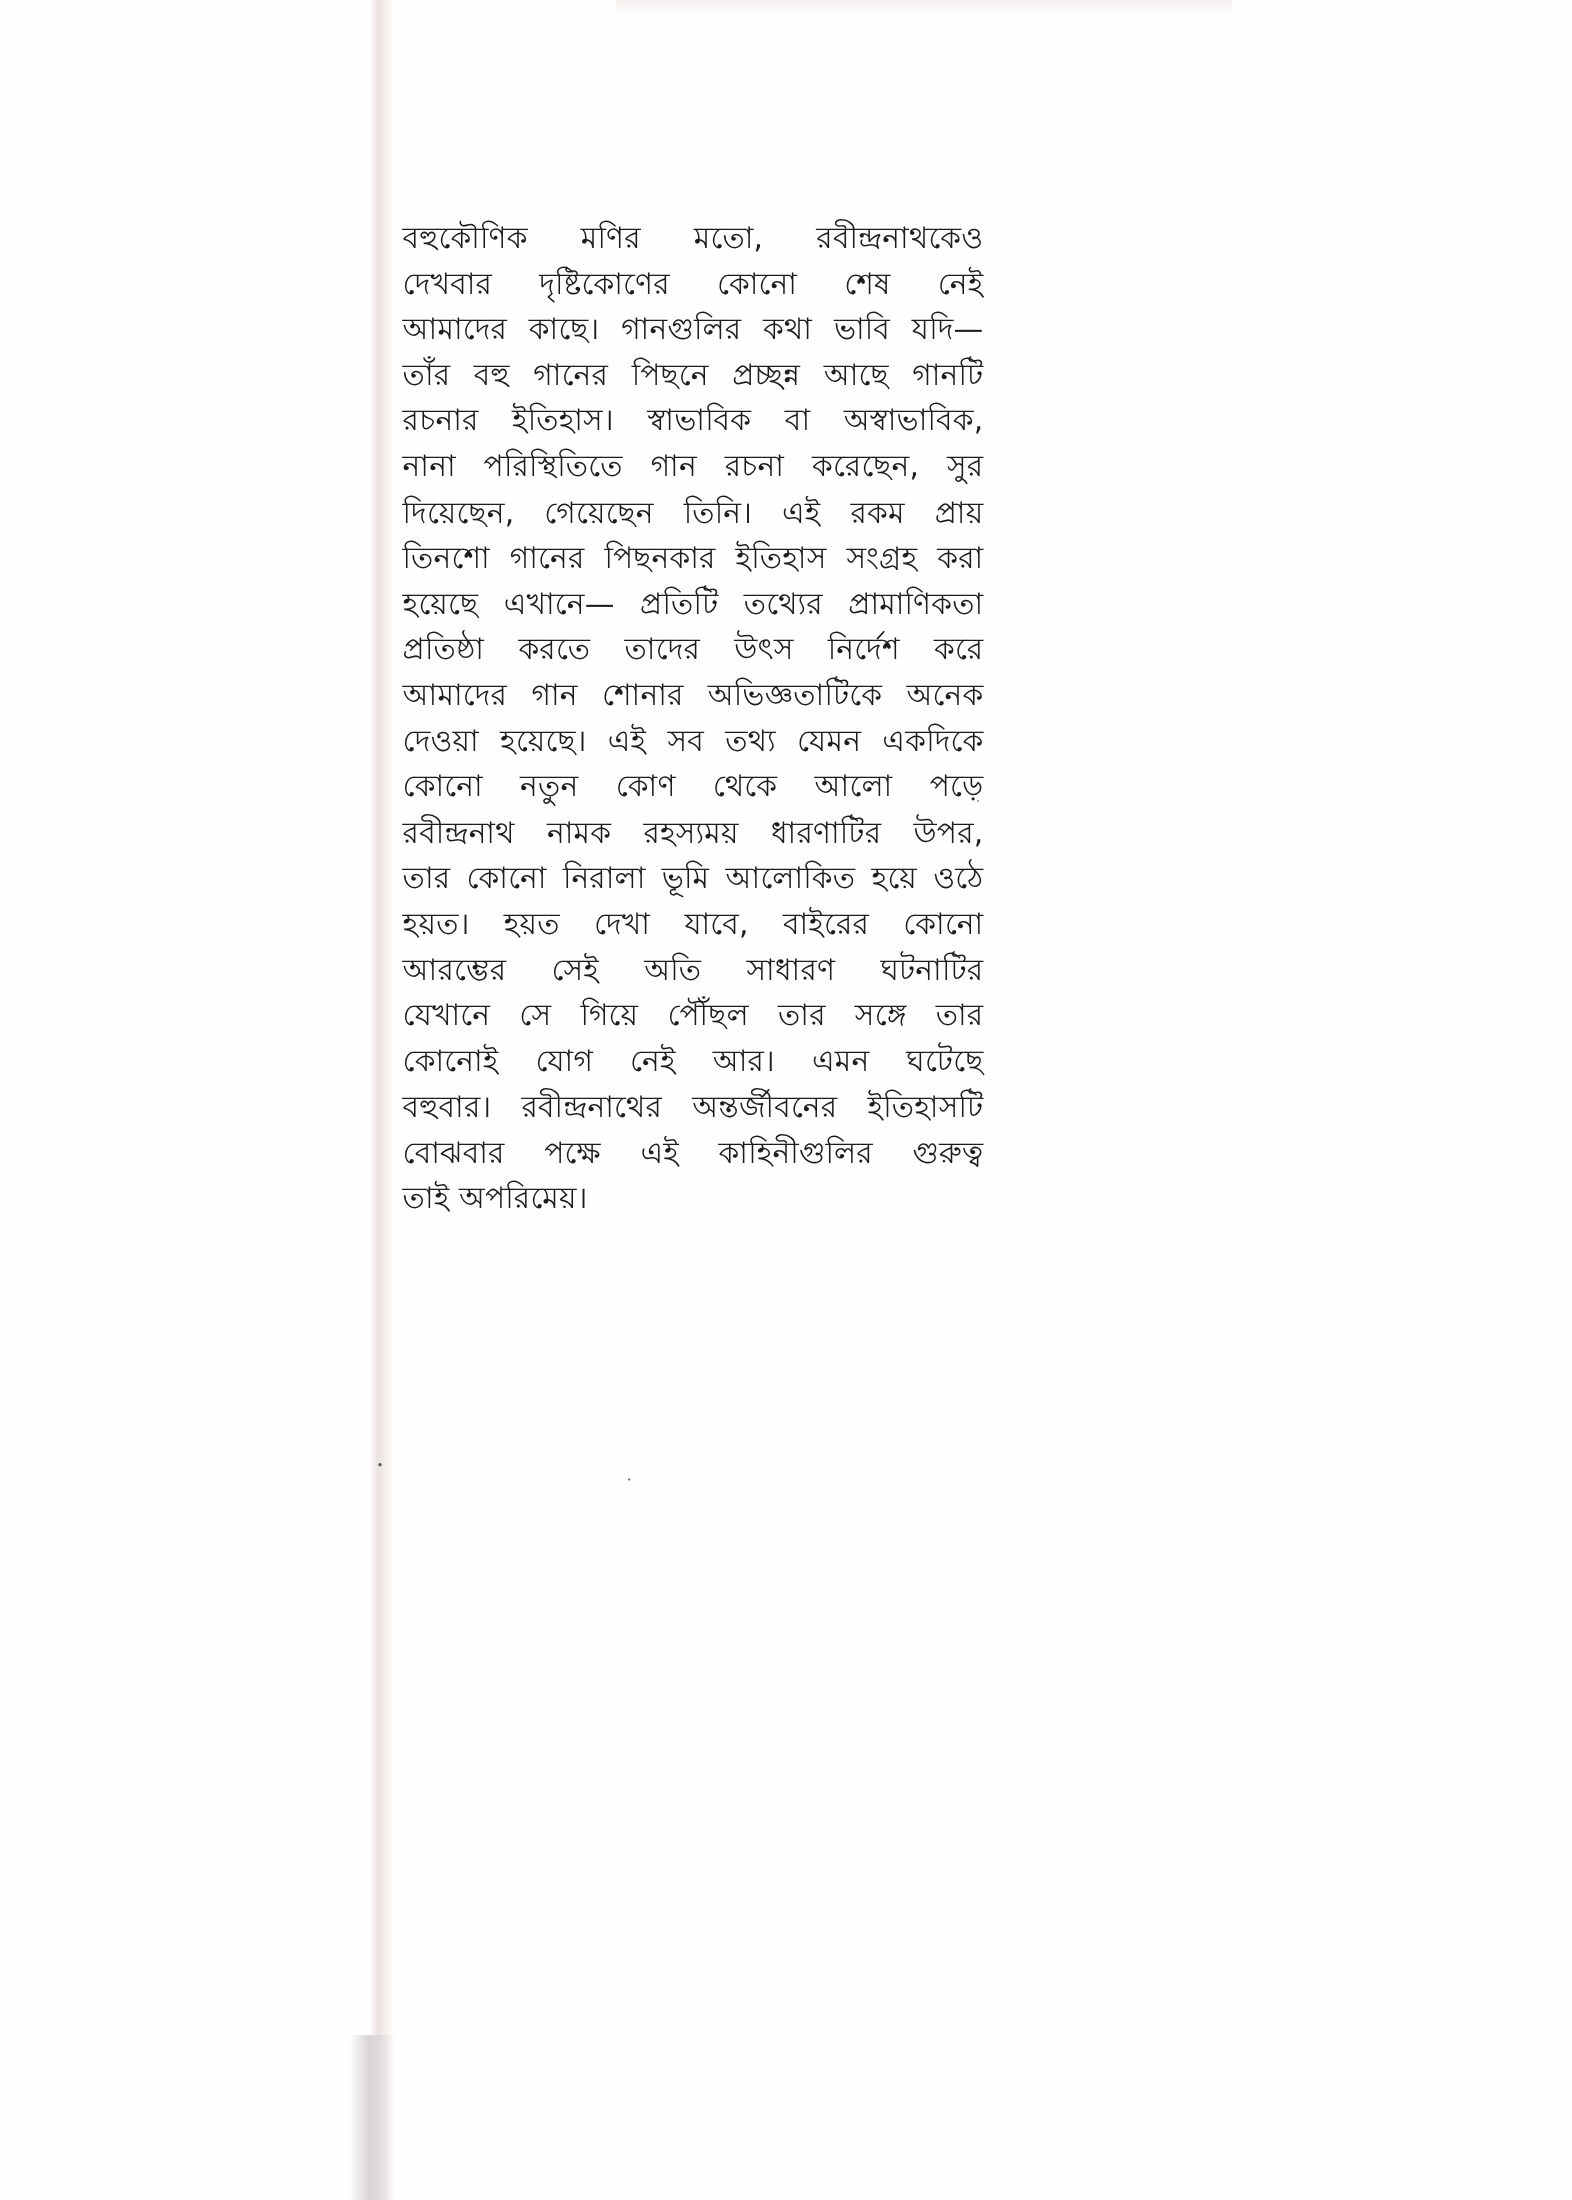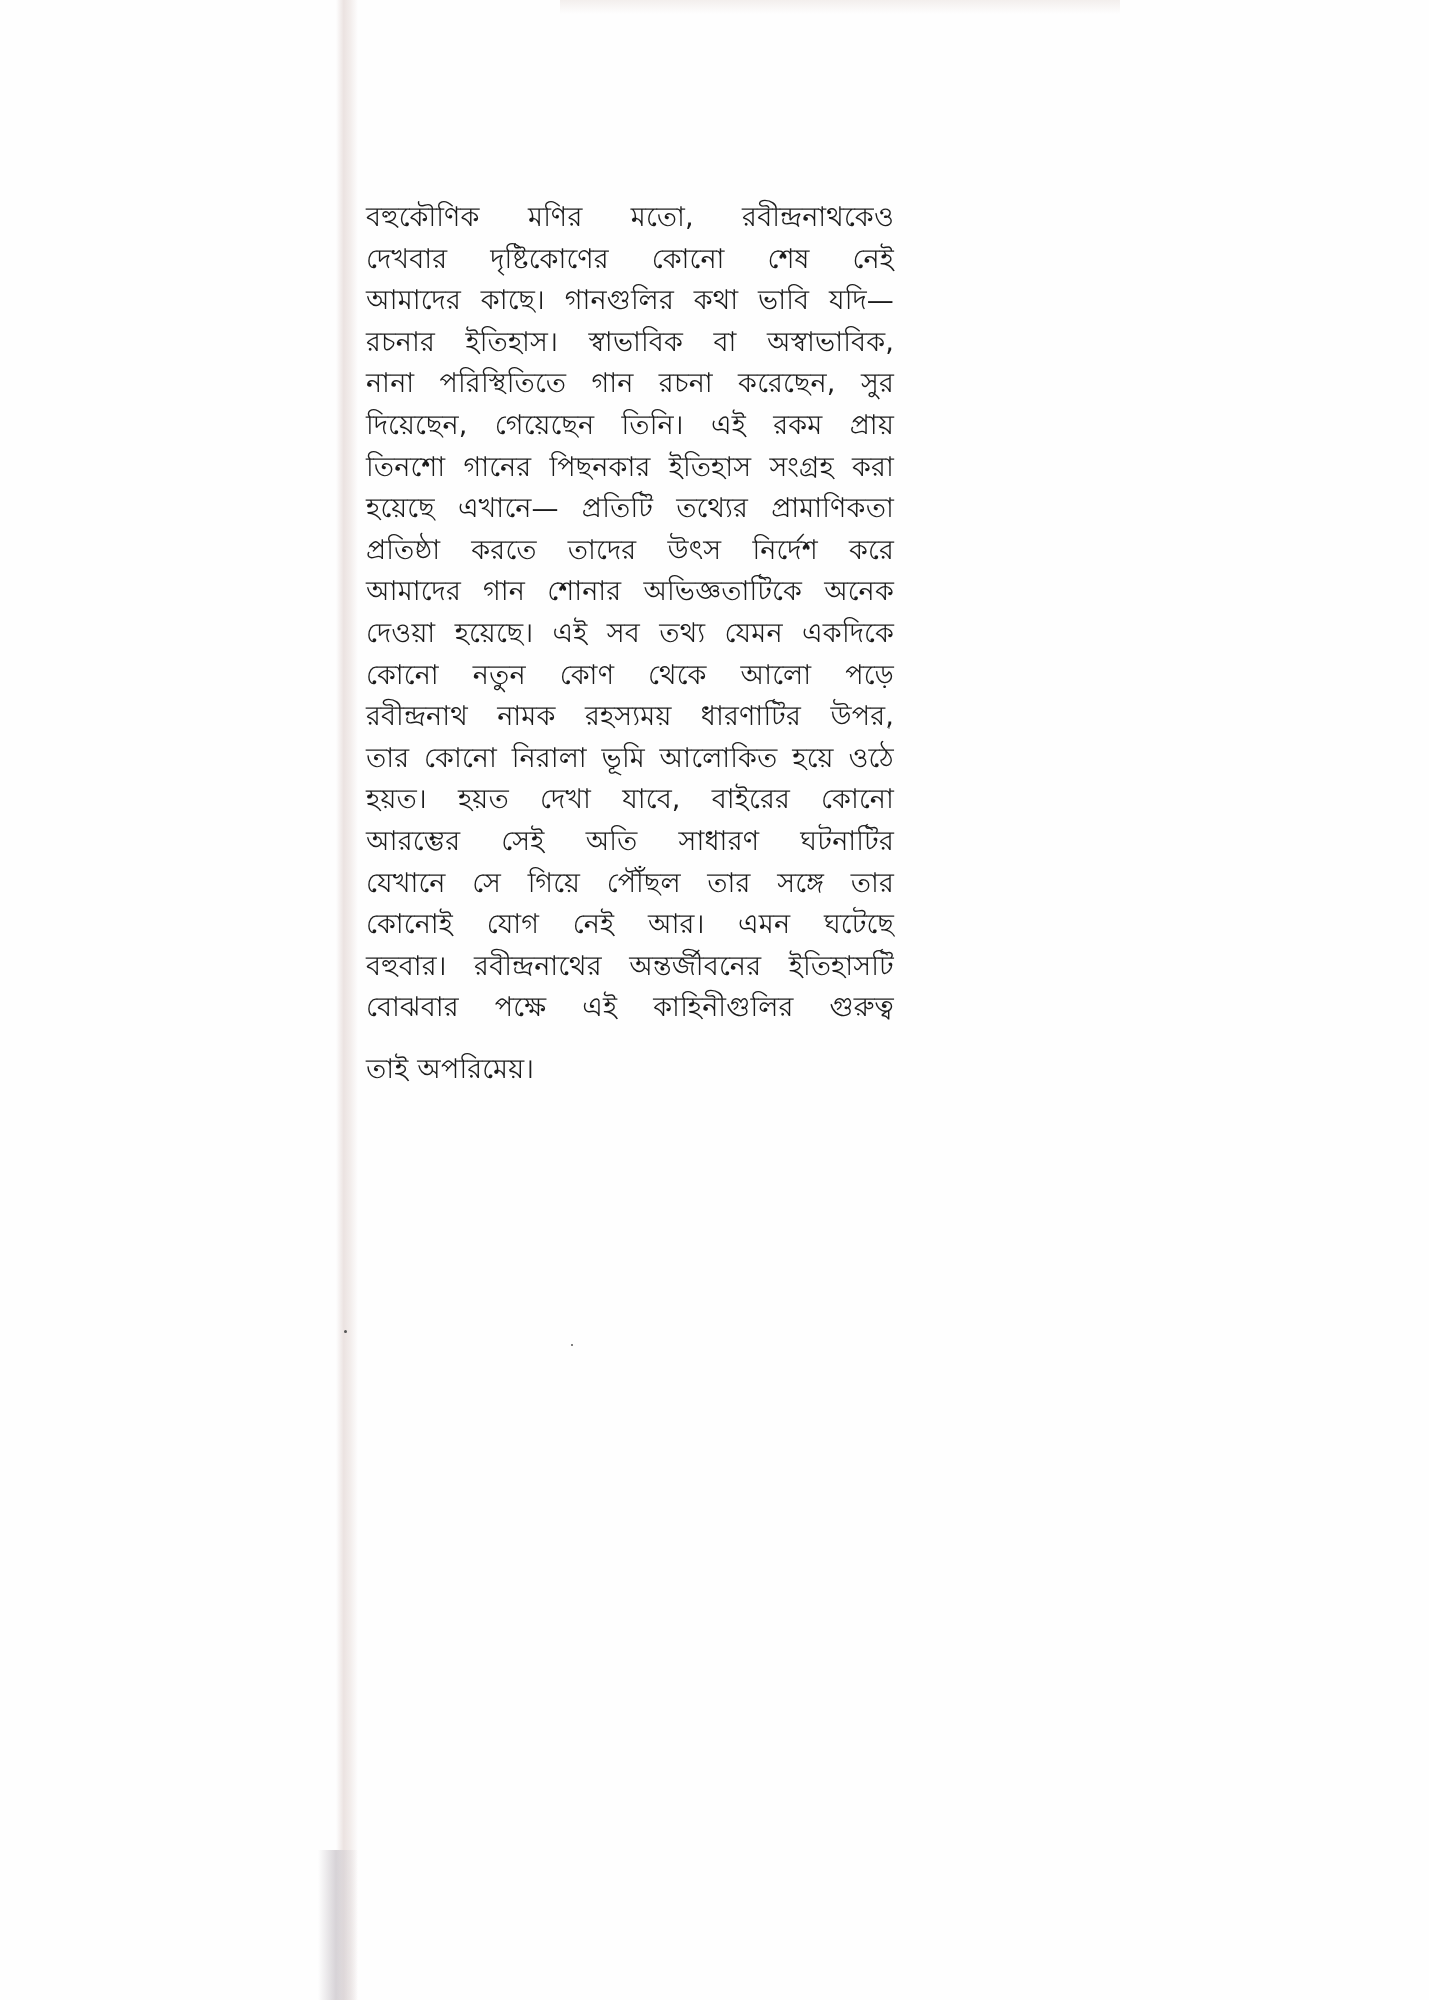--- a/index.html
+++ b/index.html
@@ -56,21 +56,20 @@
     .blurb .line {
       display: block;
       white-space: nowrap;
       text-align: justify;
       text-align-last: justify;
       height: 41.6px;
       overflow: visible;
     }
     .blurb .line.last {
       text-align-last: left;
-      margin-top: 20px;
     }
     .stray-dot {
       position: absolute;
       width: 3px;
       height: 3px;
       border-radius: 50%;
       background: #555;
     }
   </style>
 </head>
@@ -78,20 +77,21 @@
 
 <div class="page">
   <div class="bleed-top"></div>
   <div class="spine-shadow"></div>
   <div class="spine-shadow-bottom"></div>
 
   <div class="blurb">
     <span class="line">বহুকৌণিক মণির মতো, রবীন্দ্রনাথকেও</span>
     <span class="line">দেখবার দৃষ্টিকোণের কোনো শেষ নেই</span>
     <span class="line">আমাদের কাছে। গানগুলির কথা ভাবি যদি—</span>
+    <span class="line">তাঁর বহু গানের পিছনে প্রচ্ছন্ন আছে গানটি</span>
     <span class="line">রচনার ইতিহাস। স্বাভাবিক বা অস্বাভাবিক,</span>
     <span class="line">নানা পরিস্থিতিতে গান রচনা করেছেন, সুর</span>
     <span class="line">দিয়েছেন, গেয়েছেন তিনি। এই রকম প্রায়</span>
     <span class="line">তিনশো গানের পিছনকার ইতিহাস সংগ্রহ করা</span>
     <span class="line">হয়েছে এখানে— প্রতিটি তথ্যের প্রামাণিকতা</span>
     <span class="line">প্রতিষ্ঠা করতে তাদের উৎস নির্দেশ করে</span>
     <span class="line">আমাদের গান শোনার অভিজ্ঞতাটিকে অনেক</span>
     <span class="line">দেওয়া হয়েছে। এই সব তথ্য যেমন একদিকে</span>
     <span class="line">কোনো নতুন কোণ থেকে আলো পড়ে</span>
     <span class="line">রবীন্দ্রনাথ নামক রহস্যময় ধারণাটির উপর,</span>

